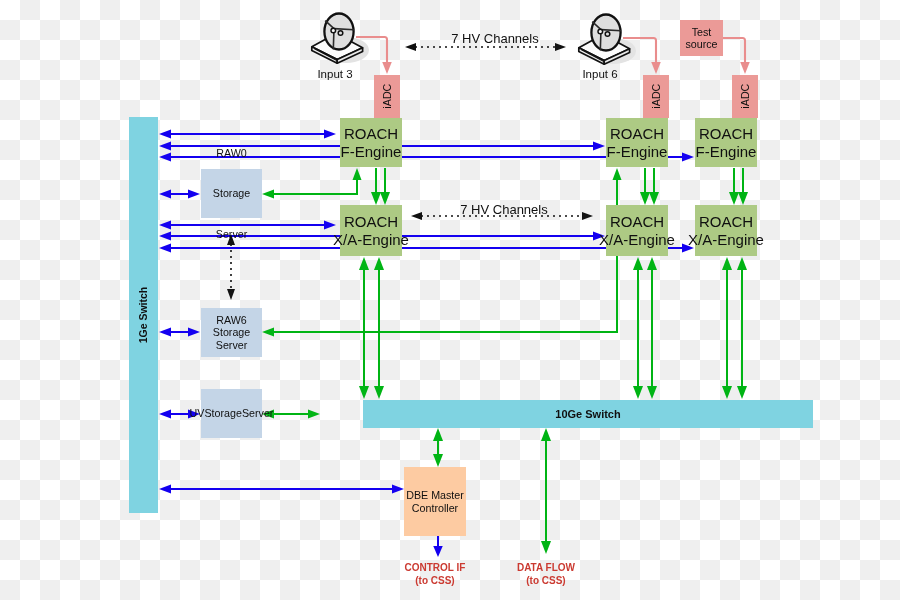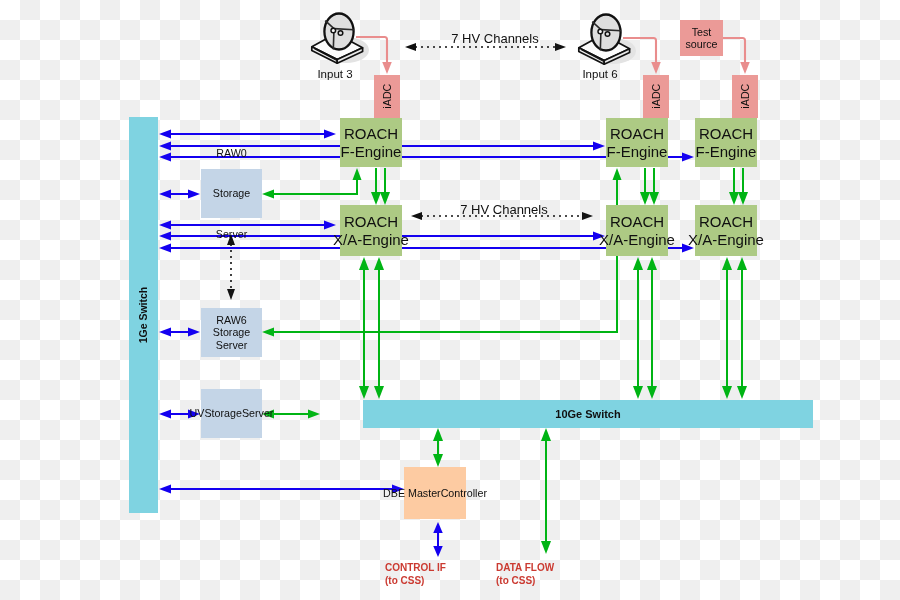--- a/index.html
+++ b/index.html
@@ -19,21 +19,21 @@
   .roach span,.storage span,.ctrl span{white-space:nowrap;}
   .adc{background:#eb9a97;font-size:10.7px;color:#101010;}
   .adc>span.rot{transform:rotate(-90deg);white-space:nowrap;display:block;}
   .storage{background:#c4d5e7;font-size:10.7px;color:#101010;}
   .ctrl{background:#fdcba2;font-size:10.7px;color:#101010;}
   .swbar{background:#7fd3e1;}
   .swbar.vert span{transform:rotate(-90deg);white-space:nowrap;display:block;font-size:10.5px;font-weight:bold;color:#101010;}
   .swbar.horiz{font-size:11px;font-weight:bold;color:#101010;}
   .inlabel{position:absolute;font-size:11.5px;color:#111;text-align:center;}
   .hvlabel{position:absolute;font-size:13px;color:#111;text-align:center;}
-  .redlabel{position:absolute;font-size:10px;font-weight:bold;color:#cb3a31;line-height:1.3;}
+  .redlabel{position:absolute;font-size:10px;font-weight:bold;color:#cb3a31;text-align:center;line-height:1.3;}
 </style>
 </head>
 <body>
 
 <div id="canvas">
 
   <svg class="layer" id="arrows" viewBox="0 0 900 600" xmlns="http://www.w3.org/2000/svg">
       <polygon points="159,134 171,129.5 171,138.5" fill="#1400f0"></polygon>
       <polygon points="336,134 324,129.5 324,138.5" fill="#1400f0"></polygon>
       <polyline points="170,134 325,134" fill="none" stroke="#1400f0" stroke-width="2" stroke-linecap="butt" stroke-linejoin="miter" stroke-dasharray="none"></polyline>
@@ -187,21 +187,21 @@
     <span>RAW6</span>
     <span>Storage</span>
     <span>Server</span>
     </div>
   <div class="box storage" style="left:201px;top:389px;width:61px;height:49px;flex-direction:row;">
     <span>UV</span>
     <span>Storage</span>
     <span>Server</span>
     </div>
 
-  <div class="box ctrl" style="left:404px;top:467px;width:62px;height:52px;flex-direction:row;">
+  <div class="box ctrl" style="left:404px;top:467px;width:62px;height:69px;flex-direction:column;">
     <span>DBE Master</span>
     <span>Controller</span>
     </div>
 
   <svg class="layer" id="dishes" viewBox="0 0 900 600" xmlns="http://www.w3.org/2000/svg">
       <g transform="translate(311,13)">
         <ellipse cx="35" cy="37" rx="23" ry="13" fill="#e3e3e3" stroke="none"></ellipse>
         <path d="M 0.8 33.8 L 25 20.5 L 51.6 34.8 L 26.2 46.6 Z" fill="#fbfbfb" stroke="#111" stroke-width="1.7" stroke-linejoin="round"></path>
         <path d="M 0.8 33.8 L 0.8 37.4 L 26.2 50.2 L 26.2 46.6 Z" fill="#ededed" stroke="#111" stroke-width="1.7" stroke-linejoin="round"></path>
         <path d="M 51.6 34.8 L 51.6 38.4 L 26.2 50.2 L 26.2 46.6 Z" fill="#e9e9e9" stroke="#111" stroke-width="1.7" stroke-linejoin="round"></path>

